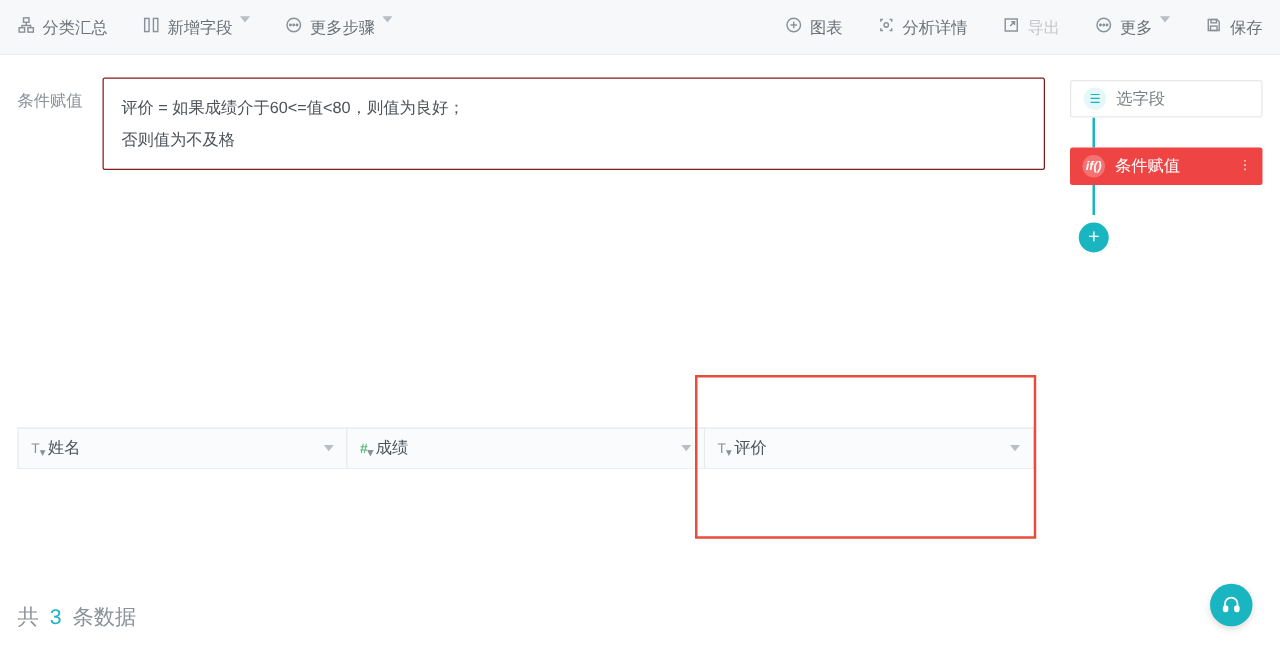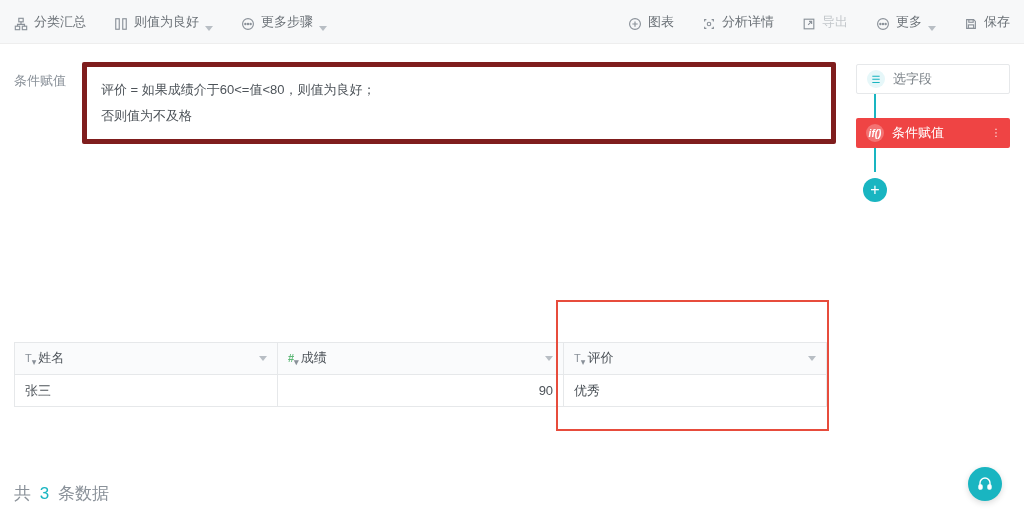--- a/index.html
+++ b/index.html
@@ -1,32 +1,32 @@
 <!DOCTYPE html>
 <html><head>
 <meta charset="utf-8">
 <style>
 * { box-sizing: border-box; margin: 0; padding: 0; }
 body { font-family: "Microsoft YaHei", Arial, sans-serif; font-size: 13px; color: #555; background: #fff; width: 1024px; height: 519px; position: relative; overflow: hidden; }
 
 .toolbar { height: 44px; background: #f7f8f9; border-bottom: 1px solid #eee; display: flex; align-items: center; padding: 0 14px; justify-content: space-between; }
 .tb-left, .tb-right { display: flex; align-items: center; gap: 28px; }
-.tb-item { display: flex; align-items: flex-end; gap: 6px; color: #6b7177; cursor: pointer; font-size: 13px; }
+.tb-item { display: flex; align-items: flex-start; gap: 6px; color: #6b7177; cursor: pointer; font-size: 13px; }
 .tb-item.disabled { color: #c3c7cb; }
 .ico { width: 14px; height: 14px; display: inline-flex; align-items: center; justify-content: center; color: #8a9199; }
 .ico svg { width: 14px; height: 14px; }
 .caret { width: 0; height: 0; border-left: 4px solid transparent; border-right: 4px solid transparent; border-top: 5px solid #b8bec4; }
 
 .content { display: flex; padding: 18px 14px 0 14px; gap: 20px; }
 .main { flex: 1; }
 .side { width: 154px; padding-top: 2px; }
 
 .cond-row { display: flex; align-items: flex-start; gap: 12px; }
 .cond-label { color: #8a9199; padding-top: 10px; font-size: 13px; width: 56px; }
-.cond-box { flex: 1; border: 5px solid #7f1d1d; border-radius: 2px; padding: 10px 14px; color: #4d5359; line-height: 26px; font-size: 13px; max-width: 770px; }
+.cond-box { flex: 1; border: 1px solid #7f1d1d; border-radius: 2px; padding: 10px 14px; color: #4d5359; line-height: 26px; font-size: 13px; max-width: 770px; }
 
 .step { display: flex; align-items: center; gap: 8px; height: 30px; padding: 0 10px; border-radius: 2px; cursor: pointer; position: relative; }
 .step.select { background: #fff; border: 1px solid #e6e8ea; color: #7a8187; }
 .step.active { background: #ef4444; color: #fff; }
 .step-ico { width: 18px; height: 18px; border-radius: 50%; display: flex; align-items: center; justify-content: center; }
 .step.select .step-ico { background: #e6f7f9; color: #19b5c1; font-size: 10px; }
 .step.active .step-ico { background: rgba(255,255,255,0.25); font-size: 10px; font-style: italic; font-weight: bold; }
 .step .dots { position: absolute; right: 8px; color: rgba(255,255,255,0.9); letter-spacing: 1px; font-size: 10px; line-height: 8px; }
 .connector { width: 2px; height: 24px; background: #19b5c1; margin-left: 18px; }
 .add-btn { width: 24px; height: 24px; border-radius: 50%; background: #19b5c1; color: #fff; display: flex; align-items: center; justify-content: center; margin-left: 7px; margin-top: 6px; cursor: pointer; font-size: 16px; line-height: 1; }
@@ -66,21 +66,21 @@
         </span>
       <span>分类汇总</span>
     </div>
     <div class="tb-item">
       <span class="ico">
           <svg viewBox="0 0 16 16" fill="none" stroke="currentColor" stroke-width="1.3">
             <rect x="2" y="2" width="4" height="12"></rect>
             <rect x="10" y="2" width="4" height="12"></rect>
           </svg>
         </span>
-      <span>则值为良好</span>
+      <span>新增字段</span>
       <span class="caret"></span>
     </div>
     <div class="tb-item">
       <span class="ico">
           <svg viewBox="0 0 16 16" fill="none" stroke="currentColor" stroke-width="1.3">
             <circle cx="8" cy="8" r="6.2"></circle>
             <circle cx="5" cy="8" r="0.7" fill="currentColor"></circle>
             <circle cx="8" cy="8" r="0.7" fill="currentColor"></circle>
             <circle cx="11" cy="8" r="0.7" fill="currentColor"></circle>
           </svg>
@@ -171,25 +171,20 @@
 <div class="table-wrap">
   <table>
     <thead>
       <tr>
         <th class="col1"><span class="th-ico">T<sub>▾</sub></span><span>姓名</span><span class="th-caret caret"></span></th>
         <th class="col2" style="text-align:left"><span class="th-ico hash">#<sub style="color:#8a9199">▾</sub></span><span>成绩</span><span class="th-caret caret"></span></th>
         <th class="col3"><span class="th-ico">T<sub>▾</sub></span><span>评价</span><span class="th-caret caret"></span></th>
       </tr>
     </thead>
     <tbody>
-      <tr>
-          <td class="col1">张三</td>
-          <td class="col2">90</td>
-          <td class="col3">优秀</td>
-        </tr>
     </tbody>
   </table>
   <div class="hl" style="left:556px; top:300px; width:273px; height:131px;"></div>
 </div>
 
 <div class="footer">
   <span>共</span>
   <span class="num">3</span>
   <span>条数据</span>
 </div>

